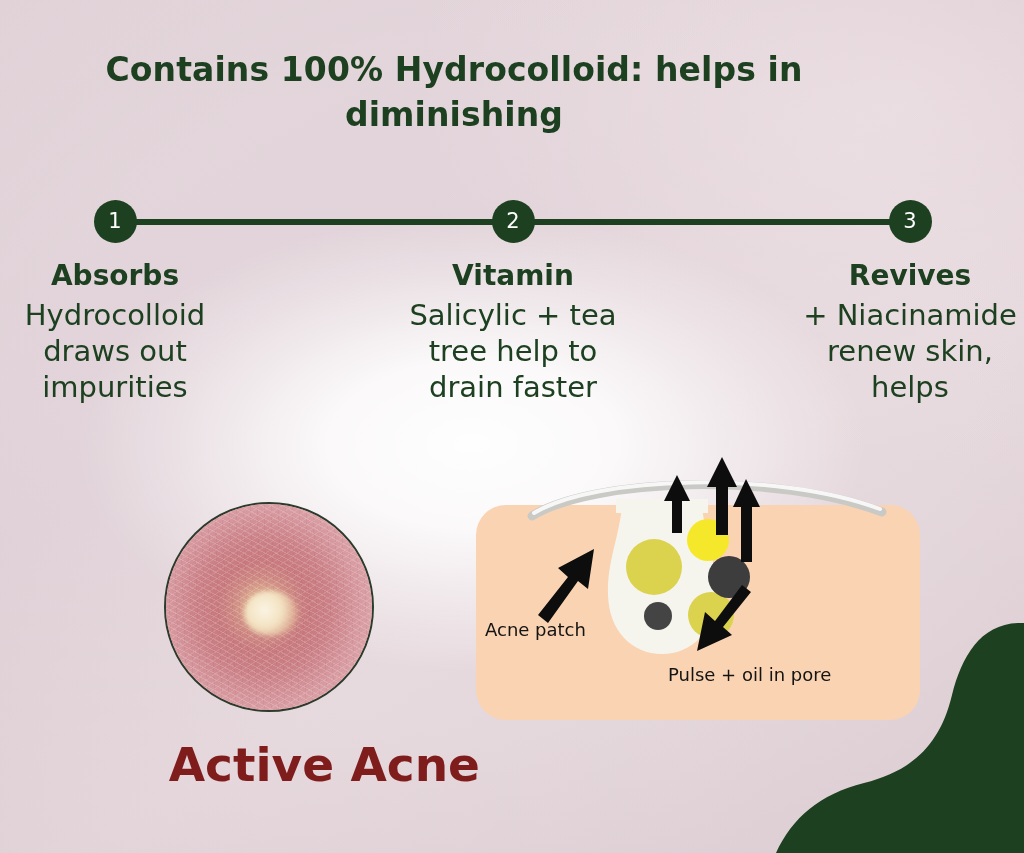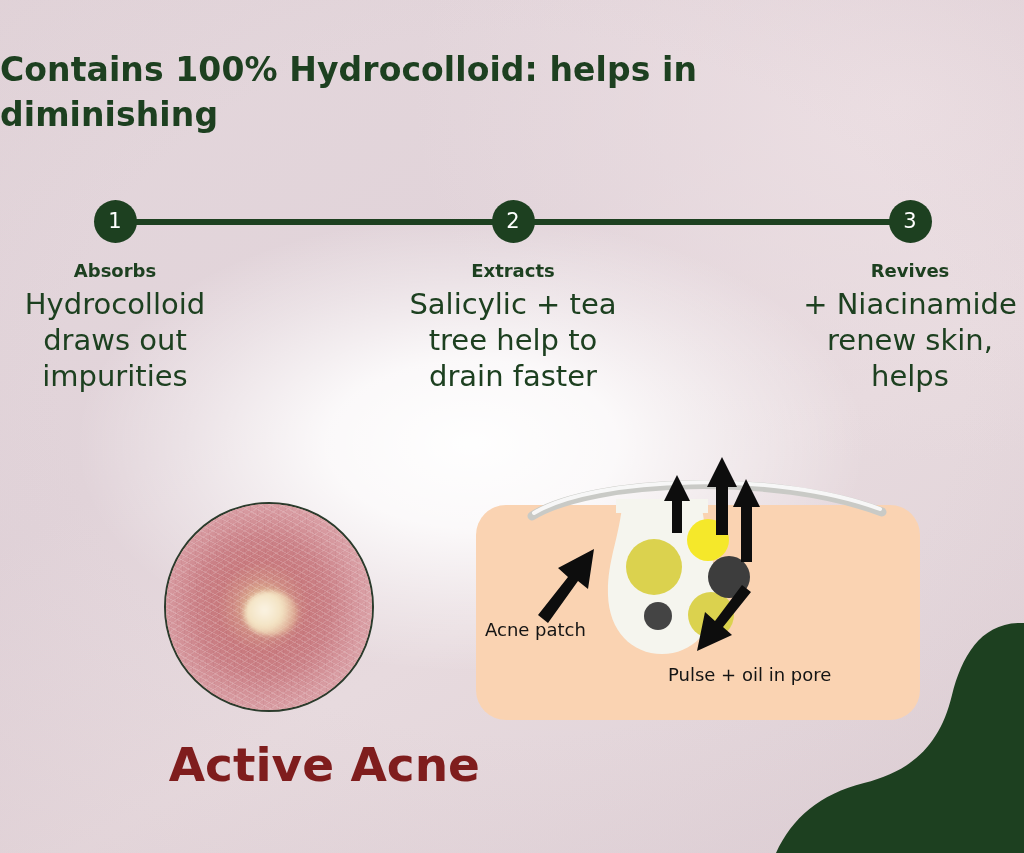--- a/index.html
+++ b/index.html
@@ -45,21 +45,21 @@
     width: 300px;
     height: 250px;
   }
 
   
   .headline {
     position: absolute;
     left: 0;
     top: 48px;
     width: 908px;
-    text-align: left;
+    text-align: center;
     color: #1d4020;
     font-size: 33px;
     font-weight: 600;
     line-height: 1.36;
     letter-spacing: 0.1px;
     font-family: "DejaVu Sans", sans-serif;
   }
   .headline .l2 { display: block; }
 
   
@@ -88,21 +88,21 @@
     font-family: "DejaVu Sans", sans-serif;
     font-weight: 400;
     line-height: 43px;
     margin: 0 auto;
     position: relative;
     z-index: 3;
   }
   .step-title {
     margin-top: 18px;
     color: #1d4020;
-    font-size: 18px;
+    font-size: 28px;
     font-weight: 700;
     font-family: "DejaVu Sans", sans-serif;
     line-height: 1.1;
   }
   .step-desc {
     margin-top: 5px;
     color: #1d4020;
     font-size: 29px;
     font-weight: 400;
     line-height: 1.25;
@@ -207,21 +207,21 @@
     <div class="step-title">Absorbs</div>
     <div class="step-desc">
       <div>Hydrocolloid</div>
       <div>draws out</div>
       <div>impurities</div>
     </div>
   </div>
 
   <div class="step step-2">
     <div class="step-dot">2</div>
-    <div class="step-title">Extracts</div>
+    <div class="step-title">Vitamin</div>
     <div class="step-desc">
       <div>Salicylic + tea</div>
       <div>tree help to</div>
       <div>drain faster</div>
     </div>
   </div>
 
   <div class="step step-3">
     <div class="step-dot">3</div>
     <div class="step-title">Revives</div>

